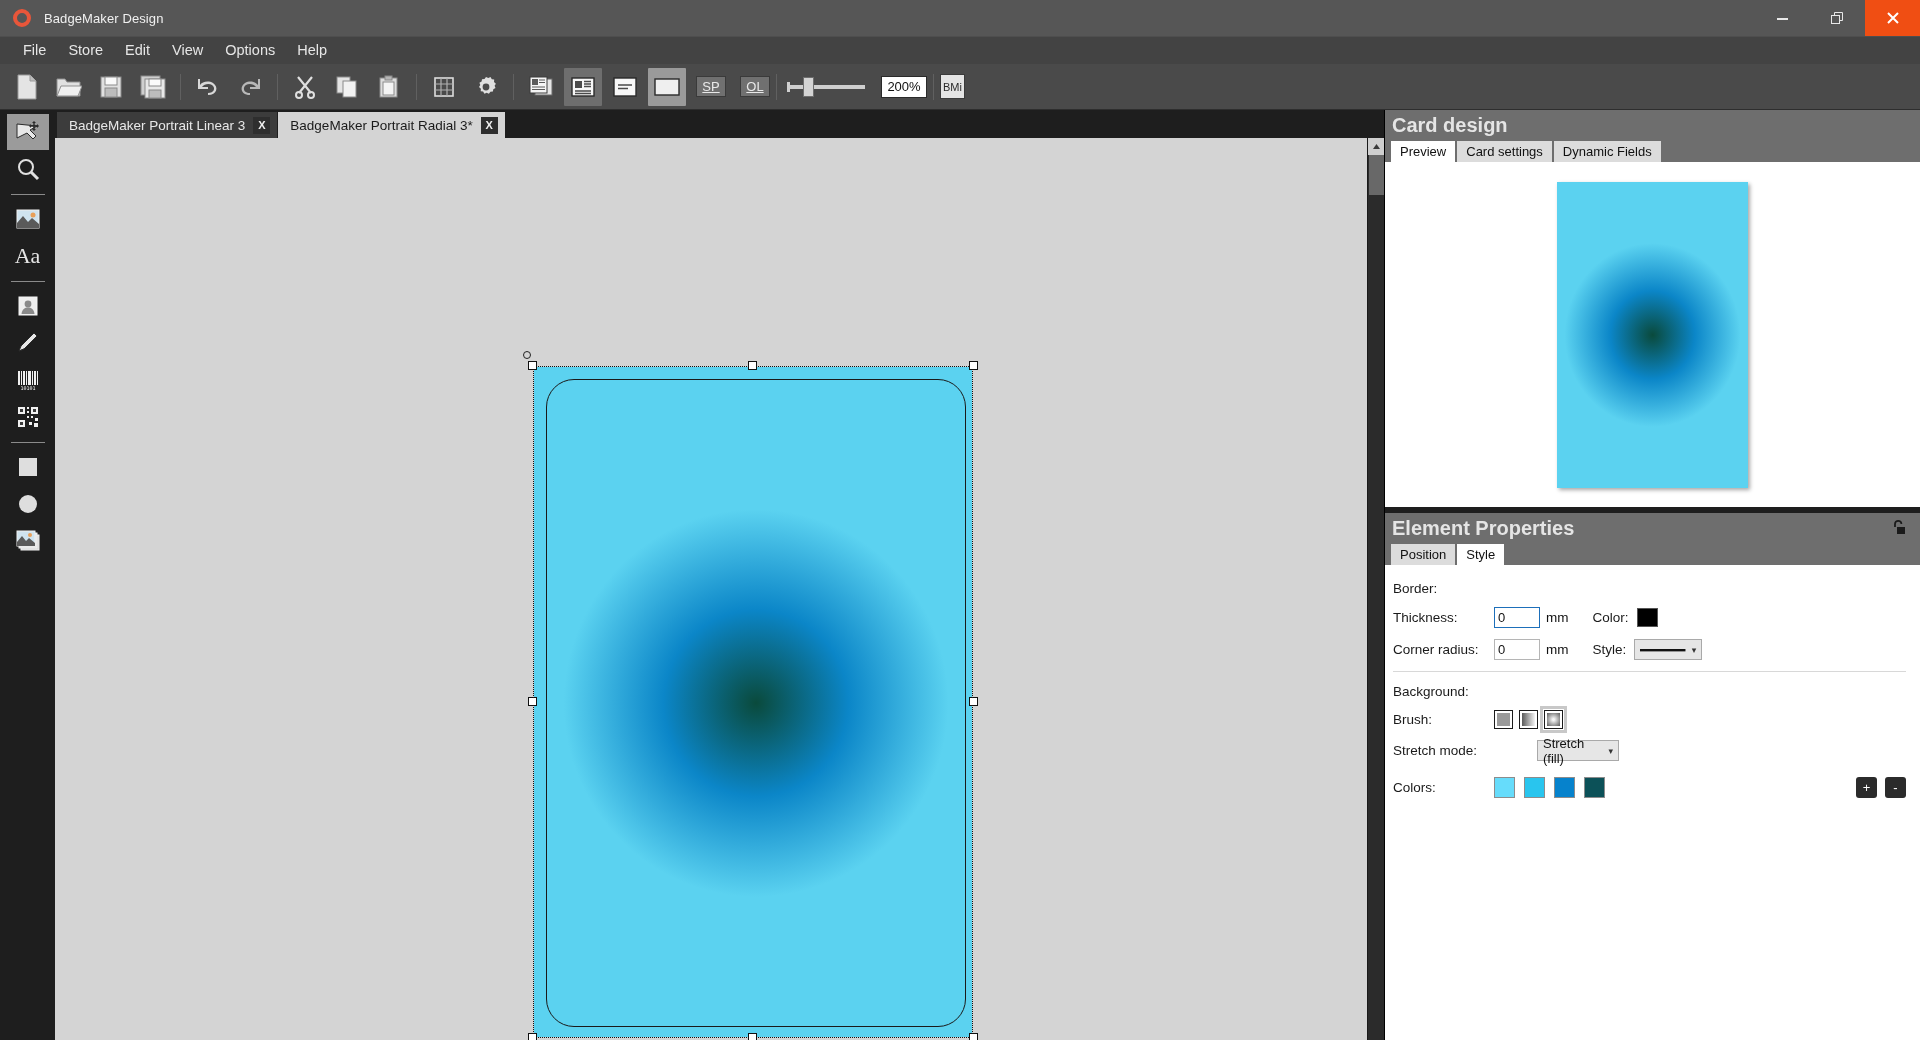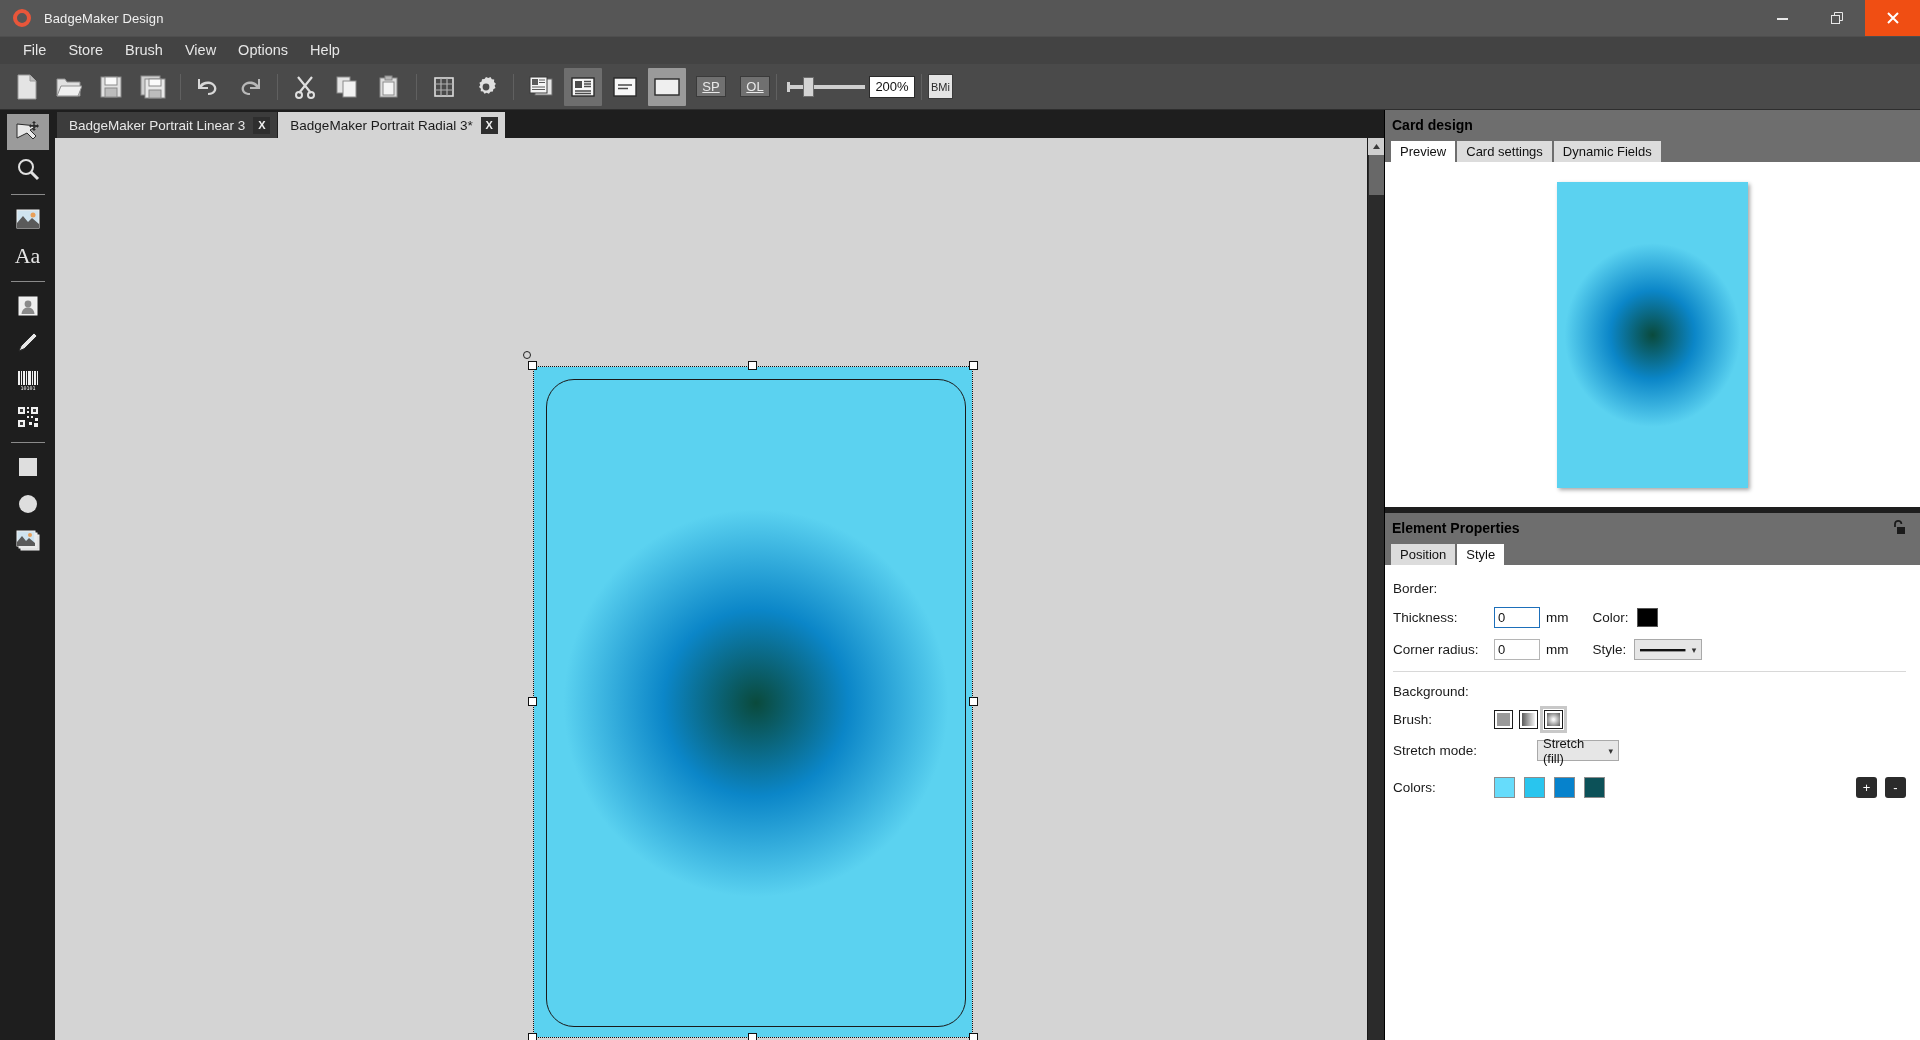--- a/index.html
+++ b/index.html
@@ -51,21 +51,21 @@
   }
   .tbtn.pressed { background: #6e6e6e; }
   .tbtn.pressed2 { background: #9a9a9a; }
   .tsep { width: 1px; height: 26px; background: #2b2b2b; margin: 0 6px;
           border-right: 1px solid #606060; }
   .sp-ol {
     min-width: 30px; height: 21px; background: #707070; color: #e9e9e9;
     font-size: 13px; display: flex; align-items: center; justify-content: center;
     border: 1px solid #3a3a3a; padding: 0 5px; text-decoration: underline;
   }
-  .zoomwrap { display: flex; align-items: center; gap: 0; margin-left: 4px; }
+  .zoomwrap { display: flex; align-items: center; gap: 12px; margin-left: 4px; }
   .slider { position: relative; width: 78px; height: 30px; display: flex; align-items: center; }
   .slider .track { position: absolute; left: 0; right: 0; height: 4px; background: #cfcfcf; }
   .slider .thumb {
     position: absolute; left: 16px; width: 11px; height: 20px; background: #d4d4d4;
     border: 1px solid #6e6e6e;
   }
   .slider .tick { position: absolute; left: 0; width: 3px; height: 10px; background: #cfcfcf; }
   .zoomval {
     width: 46px; height: 22px; background: #fff; border: 1px solid #2a2a2a;
     color: #111; font-size: 13px; display: flex; align-items: center; justify-content: center;
@@ -143,21 +143,21 @@
     border: 1px solid #111;
   }
   .rot-handle {
     position: absolute; width: 8px; height: 8px; border: 1px solid #222;
     border-radius: 50%; background: #d4d4d4;
   }
 
   
   .rightcol { width: 536px; background: #1e1e1e; display: flex; flex-direction: column; }
   .panel-header {
-    height: 30px; background: #6e6e6e; color: #000000; font-size: 14px; font-weight: bold;
+    height: 30px; background: #6e6e6e; color: #e5e5e5; font-size: 20px; font-weight: bold;
     display: flex; align-items: center; padding-left: 7px; position: relative;
   }
   .panel-tabs { background: #6e6e6e; height: 22px; display: flex; align-items: flex-end;
                 padding-left: 6px; }
   .ptab {
     height: 21px; padding: 0 9px; font-size: 13px; display: flex; align-items: center;
     margin-right: 2px; color: #111;
   }
   .ptab.on { background: #fff; }
   .ptab.off { background: #dcdcdc; }
@@ -235,21 +235,21 @@
         <svg width="14" height="14" viewBox="0 0 14 14">
           <path d="M2,2 L12,12 M12,2 L2,12" stroke="#fff" stroke-width="2"></path>
         </svg>
       </div>
     </div>
   </div>
 
   <div class="menubar">
     <div class="menu-item">File</div>
     <div class="menu-item">Store</div>
-    <div class="menu-item">Brush</div>
+    <div class="menu-item">Edit</div>
     <div class="menu-item">View</div>
     <div class="menu-item">Options</div>
     <div class="menu-item">Help</div>
   </div>
 
   <div class="toolbar">
     <div class="tbtn">
       <svg width="24" height="26" viewBox="0 0 24 26">
         <path d="M3,1 h12 l6,6 v18 h-18 z" fill="#e4e4e4" stroke="#9a9a9a"></path>
         <path d="M15,1 v6 h6" fill="#bdbdbd" stroke="#9a9a9a"></path>

